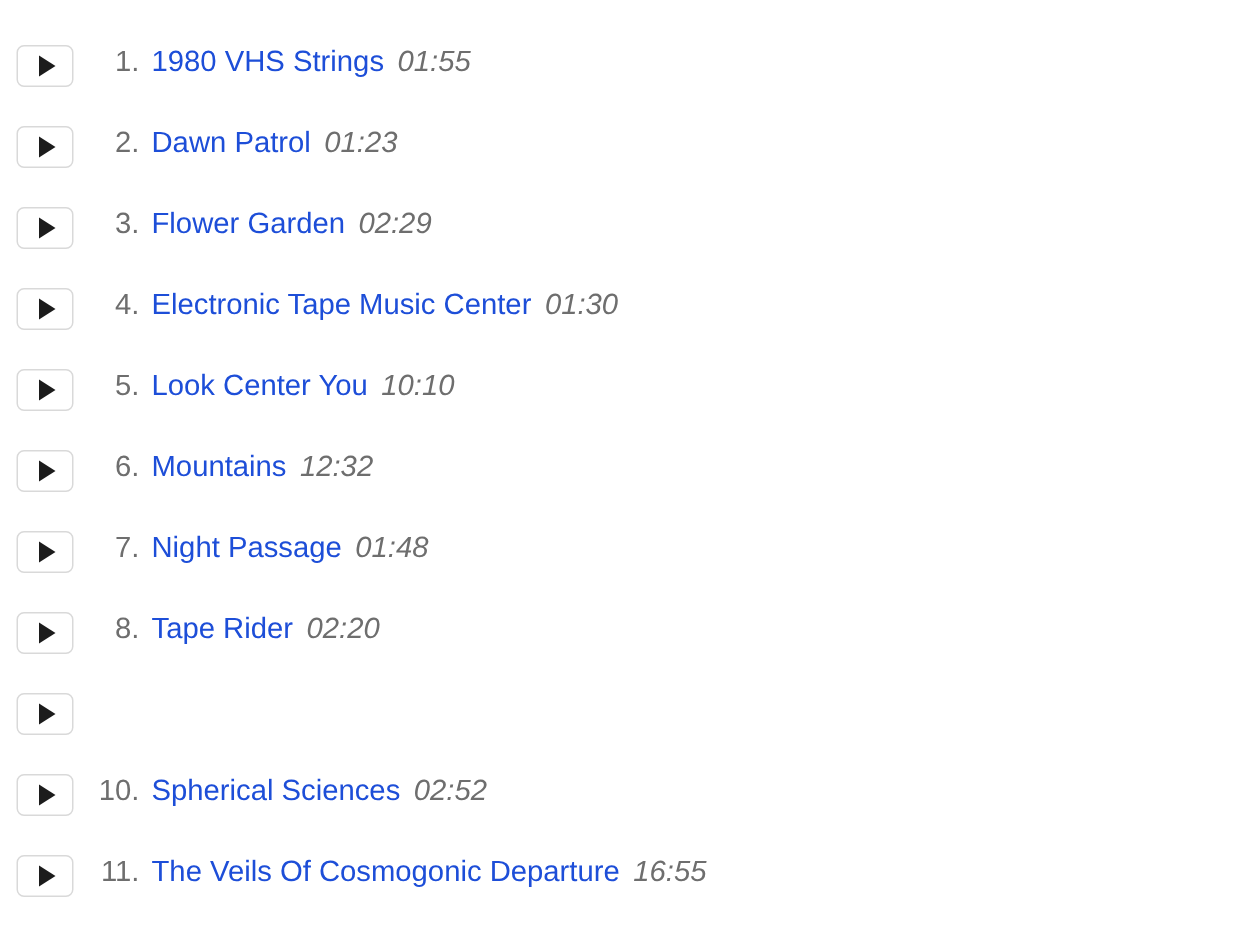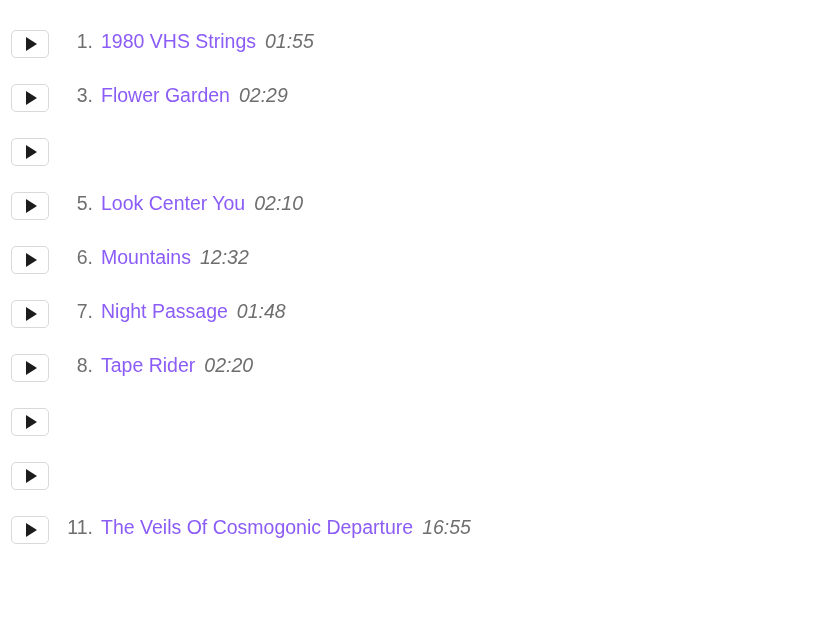--- a/index.html
+++ b/index.html
@@ -80,21 +80,21 @@
 
   .track-index {
     color: #6e6e6e;
     display: inline-block;
     width: 33px;
     text-align: right;
     margin-right: 8px;
   }
 
   .track-title {
-    color: #8b5cf6;
+    color: #1d4ed8;
     text-decoration: none;
     cursor: pointer;
     text-align: right;
   }
 
   .track-duration {
     color: #6e6e6e;
     margin-left: 9px;
     white-space: nowrap;
     font-style: italic;
@@ -114,38 +114,51 @@
         <div class="track-line"><span class="track-index">1.</span><a class="track-title" href="#">1980 VHS Strings</a><span class="track-duration">01:55</span></div>
       </div>
     </div>
     <div class="track-row">
       <div class="play-cell">
         <button class="play-button" aria-label="Play">
           <span class="play-glyph"></span>
         </button>
       </div>
       <div class="text-cell">
+        <div class="track-line"><span class="track-index">2.</span><a class="track-title" href="#">Dawn Patrol</a><span class="track-duration">01:23</span></div>
+      </div>
+    </div>
+    <div class="track-row">
+      <div class="play-cell">
+        <button class="play-button" aria-label="Play">
+          <span class="play-glyph"></span>
+        </button>
+      </div>
+      <div class="text-cell">
         <div class="track-line"><span class="track-index">3.</span><a class="track-title" href="#">Flower Garden</a><span class="track-duration">02:29</span></div>
       </div>
     </div>
     <div class="track-row">
       <div class="play-cell">
         <button class="play-button" aria-label="Play">
           <span class="play-glyph"></span>
         </button>
       </div>
-    </div>
-    <div class="track-row">
-      <div class="play-cell">
-        <button class="play-button" aria-label="Play">
-          <span class="play-glyph"></span>
-        </button>
-      </div>
-      <div class="text-cell">
-        <div class="track-line"><span class="track-index">5.</span><a class="track-title" href="#">Look Center You</a><span class="track-duration">02:10</span></div>
+      <div class="text-cell">
+        <div class="track-line"><span class="track-index">4.</span><a class="track-title" href="#">Electronic Tape Music Center</a><span class="track-duration">01:30</span></div>
+      </div>
+    </div>
+    <div class="track-row">
+      <div class="play-cell">
+        <button class="play-button" aria-label="Play">
+          <span class="play-glyph"></span>
+        </button>
+      </div>
+      <div class="text-cell">
+        <div class="track-line"><span class="track-index">5.</span><a class="track-title" href="#">Look Center You</a><span class="track-duration">10:10</span></div>
       </div>
     </div>
     <div class="track-row">
       <div class="play-cell">
         <button class="play-button" aria-label="Play">
           <span class="play-glyph"></span>
         </button>
       </div>
       <div class="text-cell">
         <div class="track-line"><span class="track-index">6.</span><a class="track-title" href="#">Mountains</a><span class="track-duration">12:32</span></div>
@@ -177,20 +190,23 @@
           <span class="play-glyph"></span>
         </button>
       </div>
     </div>
     <div class="track-row">
       <div class="play-cell">
         <button class="play-button" aria-label="Play">
           <span class="play-glyph"></span>
         </button>
       </div>
+      <div class="text-cell">
+        <div class="track-line"><span class="track-index">10.</span><a class="track-title" href="#">Spherical Sciences</a><span class="track-duration">02:52</span></div>
+      </div>
     </div>
     <div class="track-row">
       <div class="play-cell">
         <button class="play-button" aria-label="Play">
           <span class="play-glyph"></span>
         </button>
       </div>
       <div class="text-cell">
         <div class="track-line"><span class="track-index">11.</span><a class="track-title" href="#">The Veils Of Cosmogonic Departure</a><span class="track-duration">16:55</span></div>
       </div>

